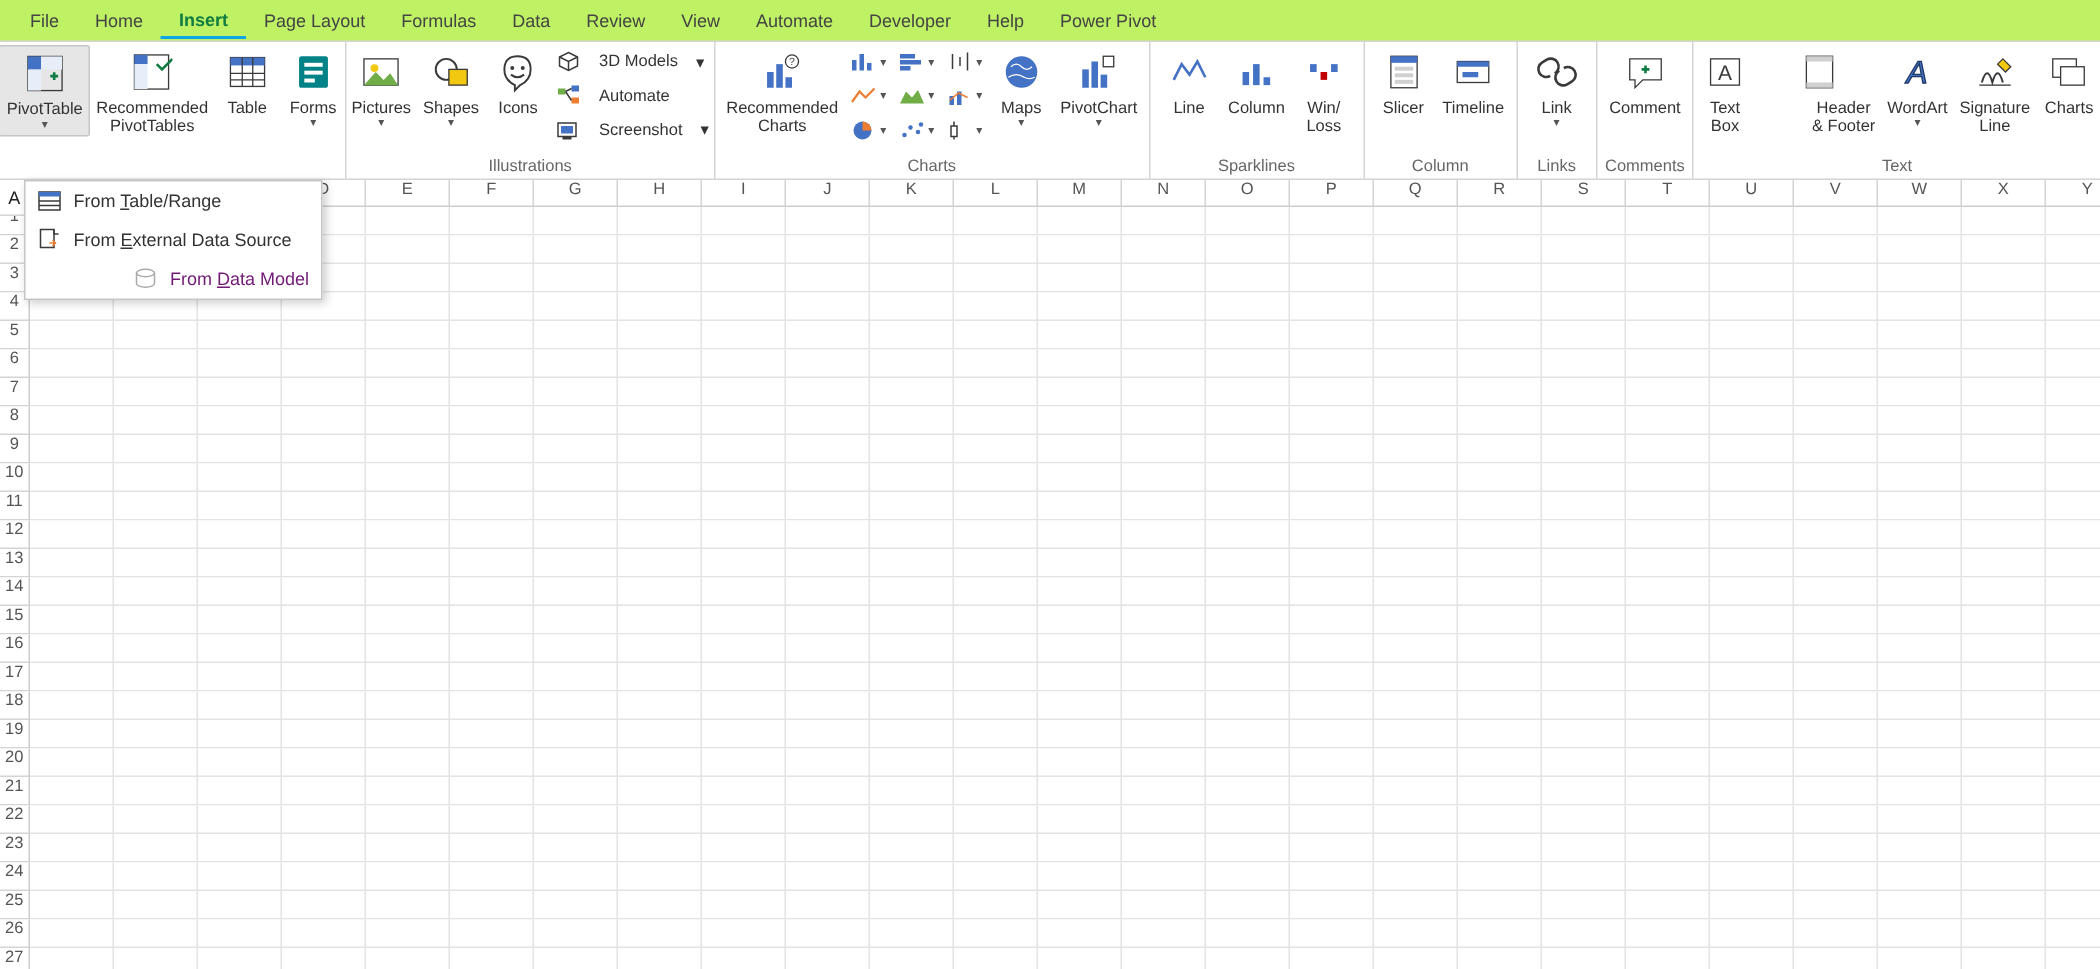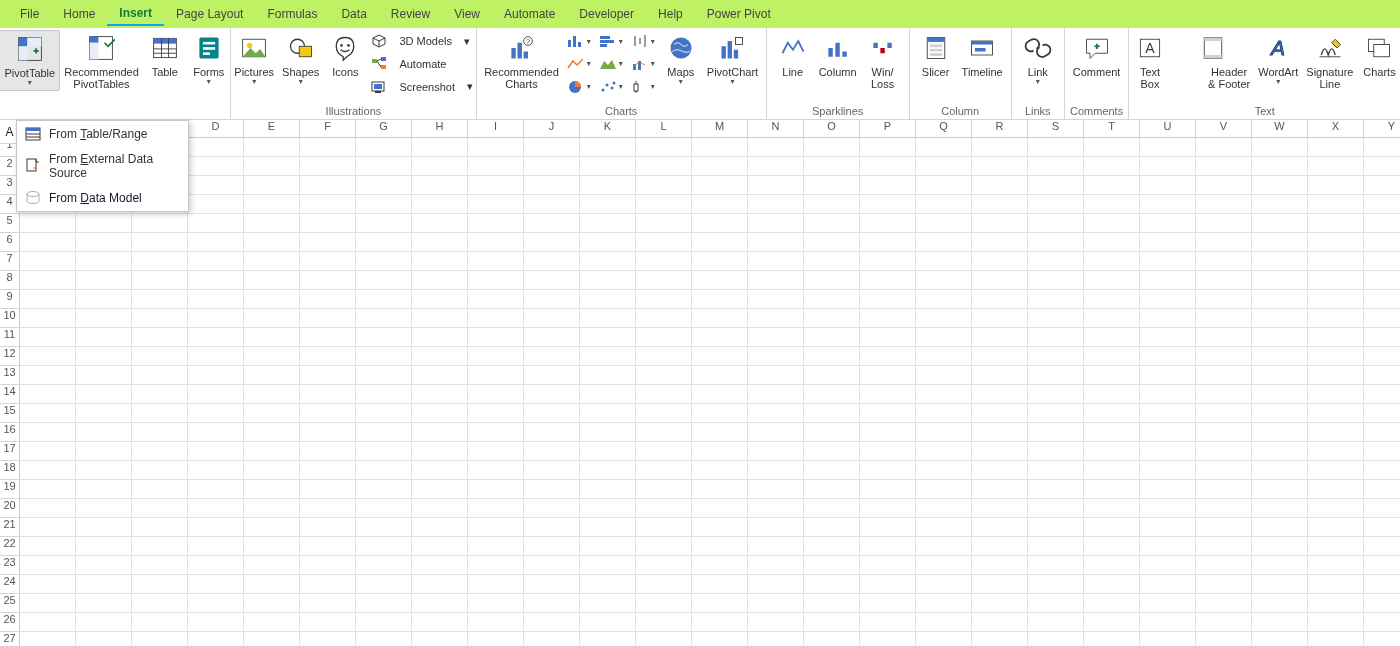--- a/index.html
+++ b/index.html
@@ -45,24 +45,24 @@
   .col-h { width: 56px; border-right: 1px solid #d4d4d4; border-bottom: 1px solid #ccc;
            text-align: center; font-size: 11px; color: #555; background: #fff; }
   .rows  { display: flex; flex-direction: column; }
   .row   { display: flex; height: 19px; }
   .row-h { width: 20px; border-right: 1px solid #ccc; border-bottom: 1px solid #d4d4d4;
            text-align: center; font-size: 11px; color: #555; background: #fff; }
   .cell  { width: 56px; border-right: 1px solid #e3e3e3; border-bottom: 1px solid #e3e3e3; background: #fff; }
   .cell.selected { outline: 2px solid #107c41; outline-offset: -1px; }
 
   
-  .dropdown { position: absolute; top: 120px; left: 16px; width: 173px; background: #fff;
+  .dropdown { position: absolute; top: 120px; left: 16px; width: 199px; background: #fff;
               border: 1px solid #c6c6c6; box-shadow: 2px 2px 6px rgba(0,0,0,.2); z-index: 10; }
   .dd-item { display: flex; align-items: center; gap: 8px; padding: 5px 8px; font-size: 12px; color: #333; }
-  .dd-item.disabled { color: #0f172a; }
+  .dd-item.disabled { color: #701a75; justify-content: flex-end; }
   .dd-item .di { width: 16px; height: 16px; display: inline-flex; }
   .dd-item .di svg { width: 16px; height: 16px; }
   .u { text-decoration: underline; }
 
   .rel { position: relative; }
 </style>
 </head>
 <body>
 
 <div class="menu-tabs" id="menu-tabs">

